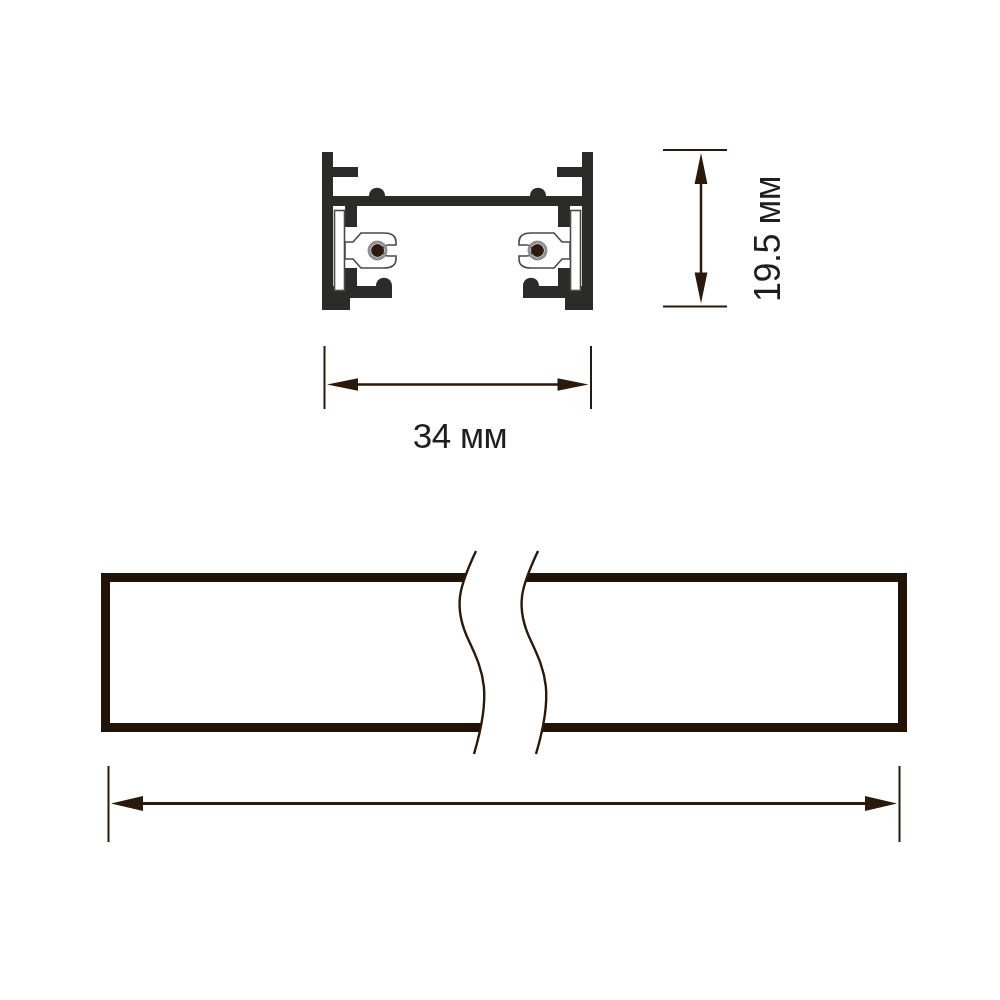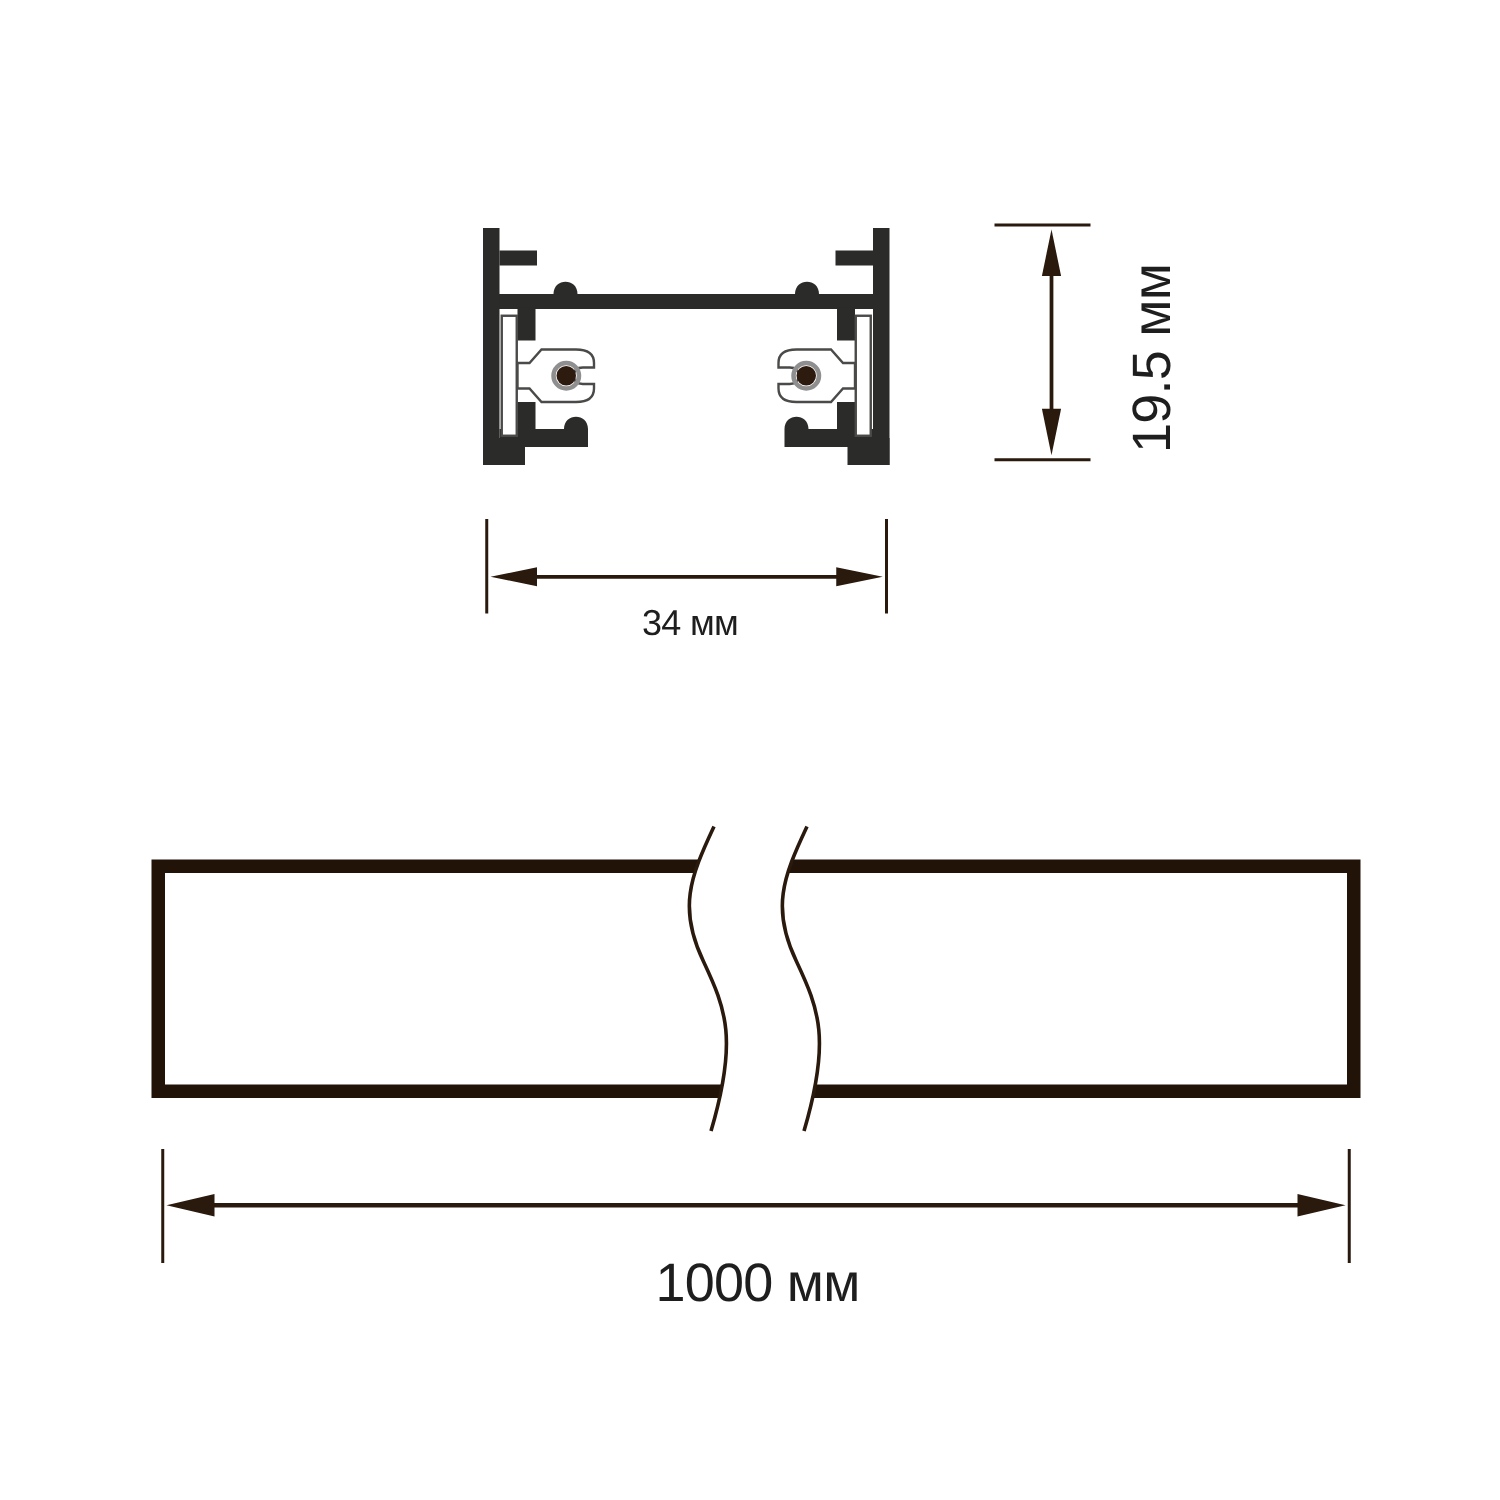--- a/index.html
+++ b/index.html
@@ -27,24 +27,24 @@
     color: #1e1e1e;
     letter-spacing: -0.5px;
     text-align: center;
     white-space: nowrap;
     display: flex;
     align-items: center;
     justify-content: center;
   }
   .dim-label.width-label {
     left: 360px;
-    top: 394px;
+    top: 414px;
     width: 200px;
     height: 44px;
-    font-size: 24px;
+    font-size: 35px;
   }
   .dim-label.height-label {
     left: 683px;
     top: 219px;
     width: 170px;
     height: 40px;
     font-size: 36px;
     transform: rotate(-90deg);
   }
   .dim-label.length-label {
@@ -132,15 +132,14 @@
       <line class="dim" x1="139" y1="803.5" x2="869" y2="803.5" stroke-width="3"></line>
       <polygon class="dimf" points="111,803.5 143,796 143,811"></polygon>
       <polygon class="dimf" points="897,803.5 865,796 865,811"></polygon>
     </g>
   </svg>
 
   <div class="dim-label height-label">19.5 мм</div>
 
   <div class="dim-label width-label">34 мм</div>
 
-  <div class="dim-label length-label">1000 мм</div>
 
 </div>
 
 </body></html>

